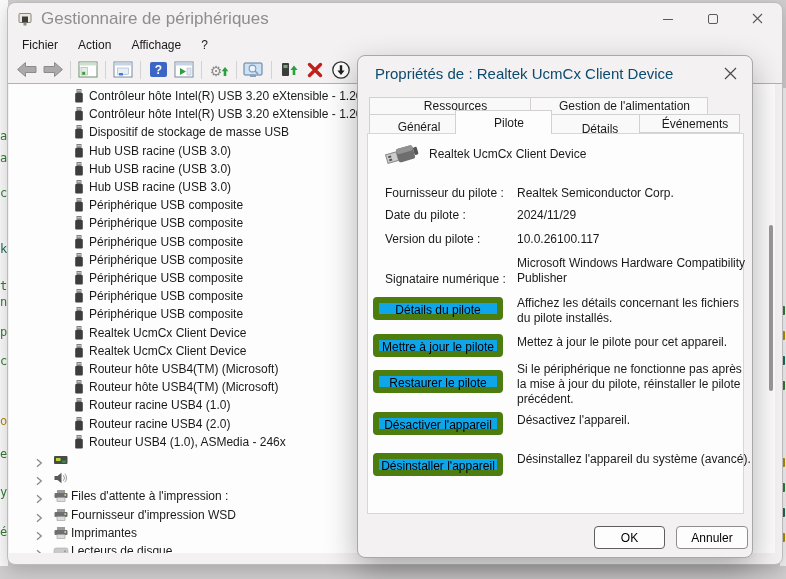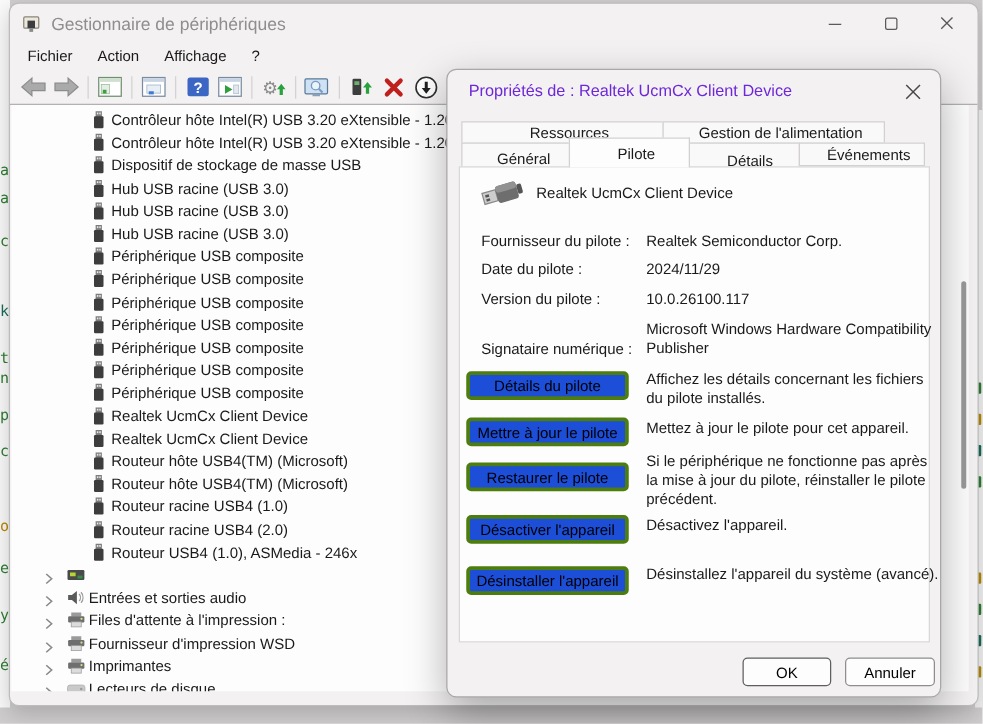--- a/index.html
+++ b/index.html
@@ -11,21 +11,21 @@
   #bg-left .frag { position:absolute; left:0; font:12px "DejaVu Sans Mono", monospace; }
   #bg-right { position:absolute; right:0; top:88px; width:6px; height:478px; background:#f4f3f3; overflow:hidden; }
   #bg-right .chip { position:absolute; left:1px; width:4px; height:9px; border-radius:1px; }
 
   
   #main-window { position:absolute; left:7px; top:2px; width:776px; height:563px;
     background:#f3f1f2; border:1px solid #bdbcbc; border-radius:8px;
     box-shadow:0 6px 18px rgba(0,0,0,.18); }
   #titlebar { position:absolute; left:0; top:0; right:0; height:31px; display:flex; align-items:center; }
   #app-icon { margin-left:9px; width:16px; height:16px; }
-  #window-title { margin-left:8px; font-size:14px; color:#8f8d8e; }
+  #window-title { margin-left:8px; font-size:17px; color:#8f8d8e; }
   #window-controls { position:absolute; right:2px; top:0; height:31px; display:flex; }
   .win-ctl { width:45px; height:31px; display:flex; align-items:center; justify-content:center; }
 
   #menubar { position:absolute; left:0; top:31px; right:0; height:22px; display:flex; align-items:center; padding-left:4px; }
   .menu-item { font-size:12px; padding:2px 10px; color:#1a1a1a; }
 
   #toolbar { position:absolute; left:0; top:53px; right:0; height:28px; display:flex; align-items:center;
     padding-left:6px; border-bottom:1px solid #b3b1b2; }
   .tb-btn { width:26px; height:24px; display:flex; align-items:center; justify-content:center; }
   .tb-sep { width:1px; height:18px; background:#d4d2d3; margin:0 4px; }
@@ -39,38 +39,38 @@
   .lvl2 .t-label { left:80px; }
   .lvl1 .t-icon { left:44px; top:2px; }
   .lvl1 .t-label { left:62px; }
 
   #scroll-thumb { position:absolute; left:761px; top:222px; width:4px; height:166px; background:#9a9a9a; border-radius:2px; }
 
   
   #dialog { position:absolute; left:357px; top:55px; width:396px; height:503px;
     background:#f3f1f2; border:1px solid #a9a7a8; border-radius:8px;
     box-shadow:0 12px 32px rgba(0,0,0,.30); z-index:5; }
-  #dlg-title { position:absolute; left:17px; top:9px; font-size:13px; color:#6d28d9; }
+  #dlg-title { position:absolute; left:17px; top:9px; font-size:15px; color:#0c4a6e; }
   #dlg-close { position:absolute; right:13px; top:8px; width:18px; height:18px; display:flex; align-items:center; justify-content:center; }
 
   .tab { position:absolute; border:1px solid #d2d0d1; background:#faf9f9; font-size:12px;
     display:flex; align-items:center; justify-content:center; color:#1a1a1a;padding-left:11px; }
   .tab.active { background:#fdfdfd; border-bottom:none; z-index:3; font-size:12px; }
 
   #dlg-card { position:absolute; left:9px; top:77px; width:377px; height:381px;
     background:#fdfdfd; border:1px solid #d8d6d7; z-index:1; }
 
   #device-icon { position:absolute; left:26px; top:84px; z-index:2; }
   #device-name { position:absolute; left:71px; top:91px; font-size:12px; z-index:2; }
 
   .fld-label { position:absolute; left:27px; width:130px; font-size:12px; z-index:2; }
   .fld-value { position:absolute; left:159px; width:232px; font-size:12px; line-height:15px; z-index:2; }
 
-  .act-btn { position:absolute; left:15px; width:130px; height:23px; background:#1d4ed8;
-    border:3px solid #4d7c0f; border-radius:4px; font:12px "Liberation Sans", sans-serif; z-index:2; }
+  .act-btn { position:absolute; left:15px; width:130px; height:23px; background:#0ea5e9;
+    border:6px solid #4d7c0f; border-radius:4px; font:12px "Liberation Sans", sans-serif; z-index:2; }
   .act-desc { position:absolute; left:159px; width:236px; font-size:12px; line-height:15px; z-index:2; }
 
   .dlg-footer-btn { position:absolute; top:470px; height:23px; background:#fdfdfd;
     border:1px solid #8f8d8e; border-radius:4px; font:12px "Liberation Sans", sans-serif; }
   #ok-btn { left:236px; width:71px; border-color:#5f5d5e; }
   #cancel-btn { left:318px; width:72px; }
 </style>
 </head>
 <body>
 
@@ -403,21 +403,20 @@
           </svg></span>
       </div>
       <div class="tree-row lvl1" style="top: 385.2px;">
         <span class="chev"><svg width="10" height="10">
             <path d="M3 1.2 L7.3 5 L3 8.8" fill="none" stroke="#8a8a8a" stroke-width="1.3"></path>
           </svg></span>
         <span class="t-icon"><svg width="14" height="14">
             <path d="M1.5 5 h3 l4 -3.3 v10.6 l-4 -3.3 h-3 z" fill="#5a5a5a"></path>
             <path d="M10.3 4.2 a4.2 4.2 0 0 1 0 5.6 M11.8 2.8 a6 6 0 0 1 0 8.4" stroke="#9a9a9a" stroke-width="1" fill="none"></path>
           </svg></span>
-        <span class="t-label">Entrées et sorties audio</span>
       </div>
       <div class="tree-row lvl1" style="top: 403.4px;">
         <span class="chev"><svg width="10" height="10">
             <path d="M3 1.2 L7.3 5 L3 8.8" fill="none" stroke="#8a8a8a" stroke-width="1.3"></path>
           </svg></span>
         <span class="t-icon"><svg width="16" height="14">
             <rect x="4" y="1" width="8" height="3.2" fill="#9a9a9a"></rect>
             <rect x="1.5" y="4" width="13" height="5" rx="1" fill="#6e6e6e"></rect>
             <circle cx="12.2" cy="6" r=".9" fill="#cfe28a"></circle>
             <rect x="4" y="8.5" width="8" height="4" fill="#dcdcdc" stroke="#9a9a9a" stroke-width=".6"></rect>

